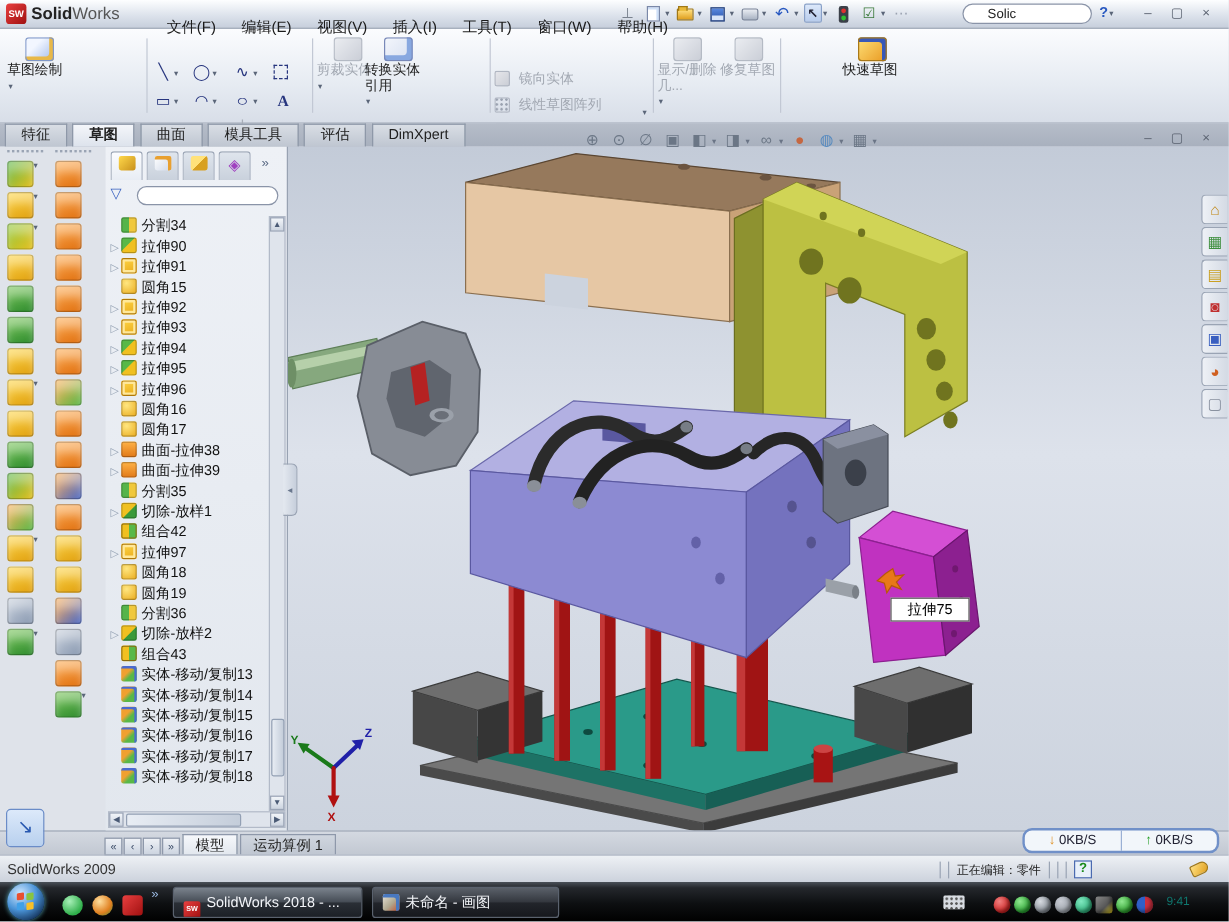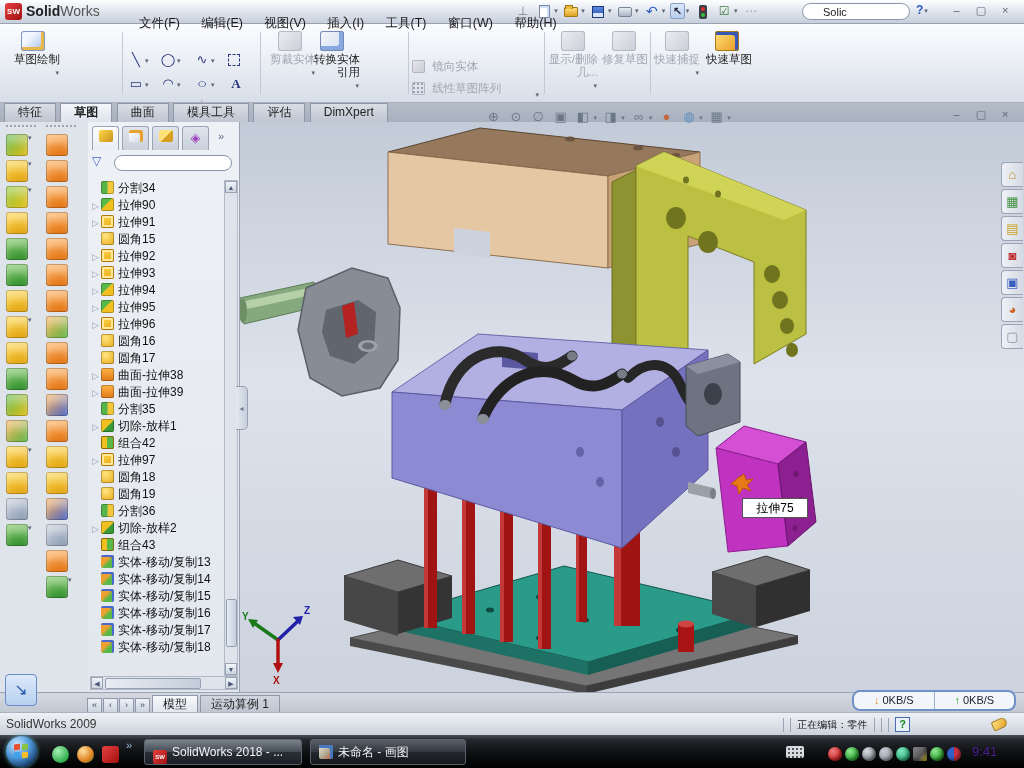--- a/index.html
+++ b/index.html
@@ -23,21 +23,21 @@
   .traffic::before{content:"";position:absolute;left:2px;top:2px;width:4px;height:4px;border-radius:50%;background:#e03030}
   .traffic::after{content:"";position:absolute;left:2px;bottom:2px;width:4px;height:4px;border-radius:50%;background:#30c030}
   .sel-btn{display:inline-block;border:1px solid #88a0c8;background:linear-gradient(180deg,#dce8fa,#b8ccec);border-radius:2px;padding:0 2px;vertical-align:middle}
   #search-pill{left:802px;top:3px;width:108px;height:17px;border:1px solid #8a94a8;border-radius:9px;background:#fff;padding-left:20px;font-size:11px;line-height:15px;color:#222}
   .mag{left:806px;top:6px;width:8px;height:8px;border:2px solid #3a6ab0;border-radius:50%}
   .mag::after{content:"";position:absolute;left:7px;top:7px;width:5px;height:2px;background:#3a6ab0;transform:rotate(45deg)}
   .winbtn{display:inline-block;width:21px;height:16px;text-align:center;line-height:14px;color:#5a6270;font-size:11px}
 
   
   #ribbon{left:0;top:24px;width:1024px;height:79px;background:linear-gradient(180deg,#fbfcfe,#e6ebf2 60%,#d8dee8);border-bottom:1px solid #a8b0be;z-index:40}
-  .rbtn{position:absolute;top:4px;height:70px;text-align:right;font-size:11.5px;line-height:13px;color:#222;padding-top:3px}
+  .rbtn{position:absolute;top:4px;height:70px;text-align:left;font-size:11.5px;line-height:13px;color:#222;padding-top:3px}
   .rbtn.gray{color:#a2a8b2}
   .ric{width:24px;height:20px;border-radius:3px;display:block;margin:0 auto 2px}
   .ric-sketch{background:linear-gradient(135deg,#f2f6ff 35%,#9db8e8);box-shadow:inset 0 0 0 1px #8098c8,inset -4px -4px 0 #e8b848}
   .ric-dim{background:linear-gradient(135deg,#eef2fa,#c8d4ec);box-shadow:inset 0 0 0 1px #8098c8,inset 4px 4px 0 #4868b8}
   .ric-gray{background:linear-gradient(135deg,#eceef2,#c9cdd6);box-shadow:inset 0 0 0 1px #b4bac4}
   .ric-convert{background:linear-gradient(135deg,#f4f7fc,#d6def0);box-shadow:inset 0 0 0 1px #7888b8,inset -5px -5px 0 #88a8e0}
   .ric-rapid{background:linear-gradient(135deg,#ffe27a,#e89820);box-shadow:inset 0 0 0 1px #a87818,inset -4px 4px 0 #3858b8}
   .sep{position:absolute;top:8px;height:62px;width:1px;background:#c2c8d4}
   .sg{position:absolute;width:16px;height:16px;font-size:13px;line-height:16px;text-align:center;color:#27357e}
   .sg.gray{color:#a8aeb8}
@@ -124,21 +124,21 @@
   #taskbar{left:0;top:735px;width:1024px;height:33px;background:linear-gradient(180deg,#4a5058,#24272c 15%,#0d0f11 55%,#000);z-index:60}
   #orb{left:6px;top:736px;width:31px;height:31px;border-radius:50%;background:radial-gradient(circle at 35% 28%,#cfe8ff,#4a94d8 45%,#16365e 80%,#0a1a30);box-shadow:0 0 4px #5ab;z-index:61}
   .flag{position:absolute;width:6px;height:6px;border-radius:1px}
   .ql{position:absolute;top:746px;width:17px;height:17px;border-radius:50%;z-index:61}
   .taskbtn{position:absolute;top:739px;height:26px;border:1px solid #5a626e;border-radius:3px;color:#f2f4f8;font-size:12px;line-height:24px;padding:0 8px;white-space:nowrap;overflow:hidden;z-index:61}
   .tb-active{background:linear-gradient(180deg,#7a828c,#464d56 48%,#2a2f36 52%,#1c2averted026)}
   .sw-cube{display:inline-block;width:14px;height:14px;border-radius:2px;background:linear-gradient(135deg,#e84040,#a01010);color:#fff;font-size:6px;font-weight:bold;text-align:center;line-height:14px;vertical-align:-3px;margin-right:5px}
   .paint-ic{display:inline-block;width:14px;height:14px;border-radius:2px;background:linear-gradient(135deg,#e8e4da,#b0a890 55%,#c05030);vertical-align:-3px;margin-right:5px;box-shadow:inset -3px 3px 0 #4878c0}
   .tray-ic{position:absolute;top:747px;width:14px;height:14px;border-radius:50%;z-index:61;box-shadow:inset -2px -2px 3px rgba(0,0,0,.4)}
   #kbicon{left:786px;top:746px;width:18px;height:12px;background:#d8dce2;border-radius:2px;z-index:61;background-image:radial-gradient(#555 1px,transparent 1.2px);background-size:4px 4px;background-position:1px 1px}
-  #clock{left:972px;top:741px;color:#4c1d95;font-size:13px;z-index:61;line-height:22px}
+  #clock{left:972px;top:741px;color:#0f766e;font-size:10px;z-index:61;line-height:22px}
 </style>
 </head>
 <body>
 
 <div id="titlebar" class="abs">
   <div class="abs logo-cube">SW</div>
   <div class="abs brand"><b>Solid</b><span style="color:#555">Works</span></div>
   <div class="abs" style="left:130px;top:0">
     <span class="menu-item">文件(F)</span>
     <span class="menu-item">编辑(E)</span>
@@ -229,24 +229,20 @@
 
   <div class="rbtn gray" style="left:548px;width:50px">
     <span class="ric ric-gray"></span>
     <span>显示/删除几...</span><br><span class="dd">▾</span>
   </div>
   <div class="rbtn gray" style="left:600px;width:48px">
     <span class="ric ric-gray"></span>
     <span>修复草图</span>
   </div>
   <div class="sep" style="left:650px"></div>
-  <div class="rbtn gray" style="left:654px;width:46px">
-    <span class="ric ric-gray"></span>
-    <span>快速捕捉</span><br><span class="dd">▾</span>
-  </div>
   <div class="rbtn" style="left:702px;width:50px">
     <span class="ric ric-rapid"></span>
     <span>快速草图</span>
   </div>
 </div>
 <div id="watermark" class="abs">3S</div>
 
 <div id="cmdtabs" class="abs">
   <span class="ctab">特征</span>
   <span class="ctab active">草图</span>

